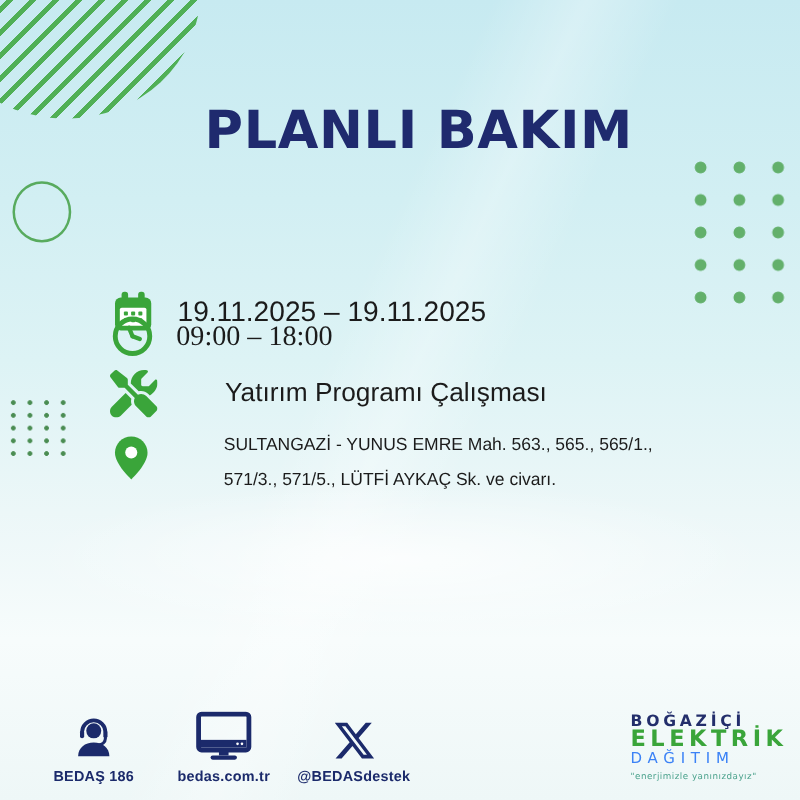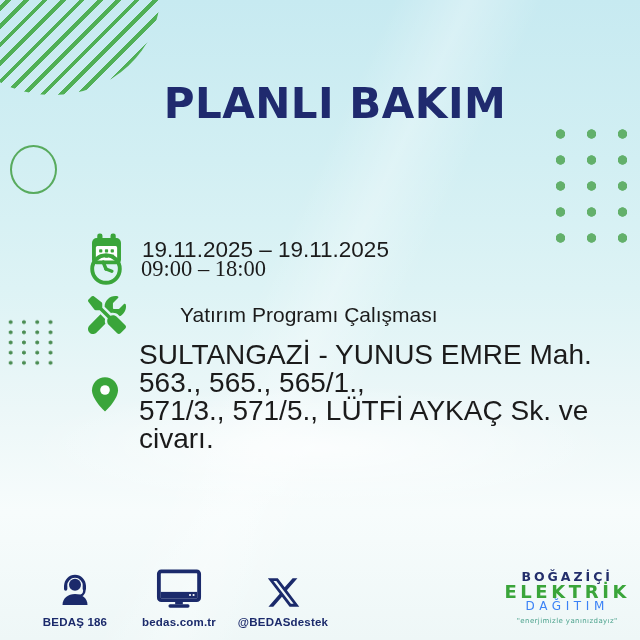--- a/index.html
+++ b/index.html
@@ -41,27 +41,27 @@
     font-family:"Liberation Sans",sans-serif;font-weight:500;font-size:31px;
     letter-spacing:2.5px;line-height:40px;
   }
   
   .row{position:absolute;left:88px;display:flex;align-items:center;}
   .row .ic{flex:0 0 auto;margin-right:17px;display:flex;align-items:center;justify-content:center;}
   .row .txt{color:#1b1b1b;}
   .row-date{top:199px;margin-top:32px;}   .row-date .txt{font-size:22.5px;}
   .row-time{top:251px;}   .row-time .txt{font-size:22.5px;font-family:Liberation Serif, serif;}
   .row-work{top:296px;gap:37px;}   .row-work .txt{font-size:21px;}
-  .row-loc{top:341px;}    .row-loc .txt{font-size:28px;line-height:28px;white-space:pre-line;}
+  .row-loc{top:341px;}    .row-loc .txt{font-size:14px;line-height:28px;white-space:pre-line;margin-left:40px;}
   
   .footer{position:absolute;left:36px;top:566px;display:flex;gap:26px;}
   .contact{display:flex;flex-direction:column;align-items:center;width:78px;}
   .contact .cic{height:44px;display:flex;align-items:flex-end;justify-content:center;}
   .contact .clabel{margin-top:6px;font-size:11.5px;font-weight:bold;color:#1b2a6b;letter-spacing:.2px;white-space:nowrap;}
-  .brand{position:absolute;right:10px;top:569px;text-align:center;font-family:"DejaVu Sans",sans-serif;}
+  .brand{position:absolute;right:10px;top:569px;text-align:left;font-family:"DejaVu Sans",sans-serif;}
   .brand .b1{color:#232e6b;font-weight:bold;font-size:12.5px;letter-spacing:3px;line-height:15px;}
   .brand .b2{color:#3aa53a;font-weight:bold;font-size:18px;letter-spacing:3.6px;line-height:15px;}
   .brand .b3{color:#3b82f6;font-weight:normal;font-size:12px;letter-spacing:4.6px;line-height:15px;}
   .brand .btag{color:#4ba28c;font-size:7px;letter-spacing:.4px;margin-top:3px;}
 </style>
 </head>
 <body>
 
 <div class="stripes"></div>
 <div class="ring"></div>

